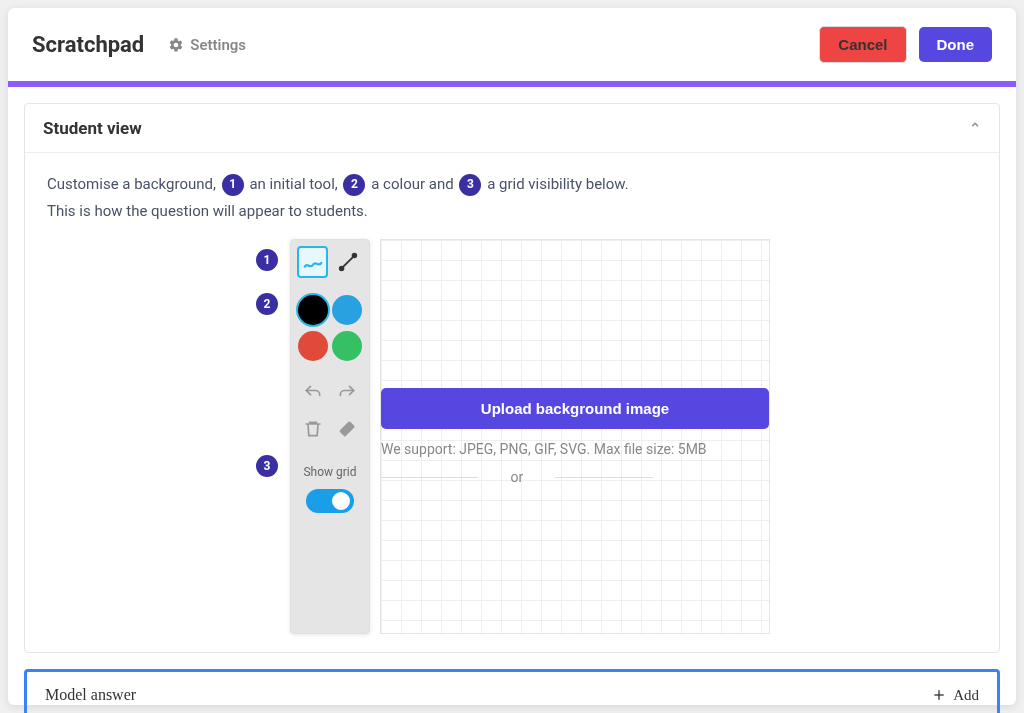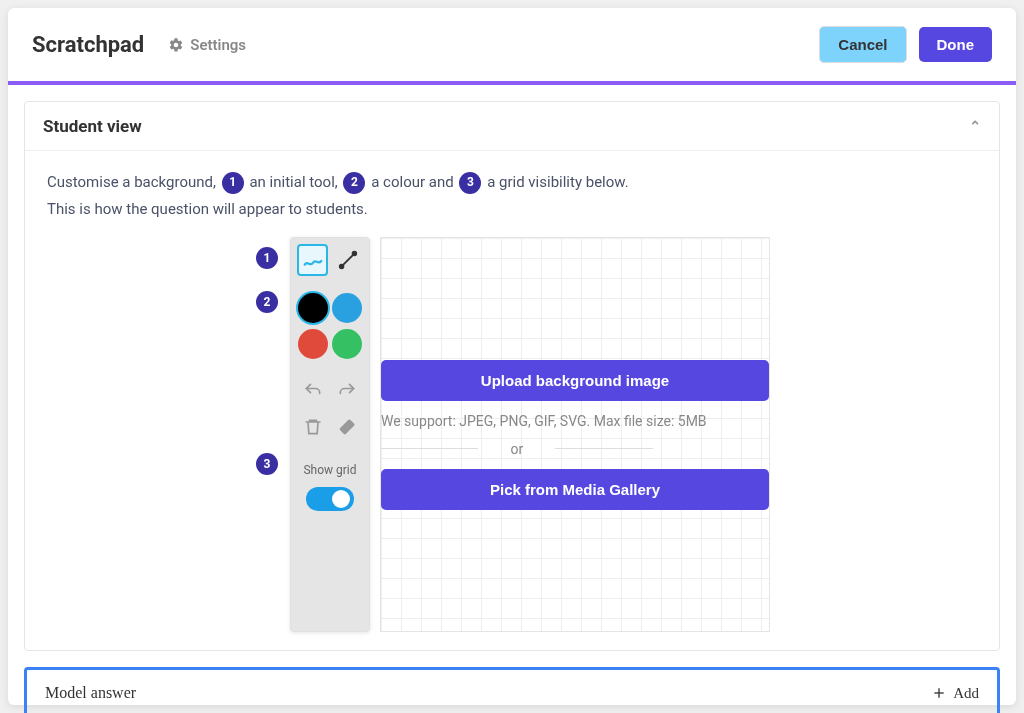--- a/index.html
+++ b/index.html
@@ -17,27 +17,27 @@
   border-radius: 6px;
   box-shadow: 0 2px 10px rgba(0,0,0,0.1);
   height: 697px;
   display: flex;
   flex-direction: column;
 }
 .modal-header {
   display: flex;
   align-items: center;
   padding: 18px 24px;
-  border-bottom: 4px solid #8b5cf6;
+  border-bottom: 6px solid #8b5cf6;
 }
 .title { font-size: 22px; font-weight: 700; color: #333; }
 .settings-link { display: flex; align-items: center; gap: 6px; margin-left: 24px; color: #888; font-weight: 600; font-size: 15px; cursor: pointer; }
 .spacer { flex: 1; }
 .btn { padding: 9px 18px; border-radius: 5px; font-size: 15px; font-weight: 600; cursor: pointer; border: none; }
-.btn-cancel { background: #7dd3fc; border: 1px solid #ddd; color: #333; margin-right: 12px; }
+.btn-cancel { background: #ef4444; border: 1px solid #ddd; color: #333; margin-right: 12px; }
 .btn-done { background: #5547e0; color: #fff; }
 
 .section {
   border: 1px solid #e5e5e5;
   border-radius: 4px;
   margin: 16px;
 }
 .section-header {
   display: flex;
   align-items: center;
@@ -266,21 +266,20 @@
         </div>
 
         <div class="canvas-area">
           <button class="upload-btn">Upload background image</button>
           <div class="support-text">We support: JPEG, PNG, GIF, SVG. Max file size: 5MB</div>
           <div class="or-divider">
             <div class="line"></div>
             <span>or</span>
             <div class="line"></div>
           </div>
-          <button class="gallery-btn">Pick from Media Gallery</button>
         </div>
       </div>
     </div>
   </div>
 
   <div class="section-footer">
     <span>Model answer</span>
     <div class="add-link">
       <svg width="16" height="16" viewBox="0 0 24 24" stroke="#333" stroke-width="2">
           <line x1="12" y1="5" x2="12" y2="19"></line>

